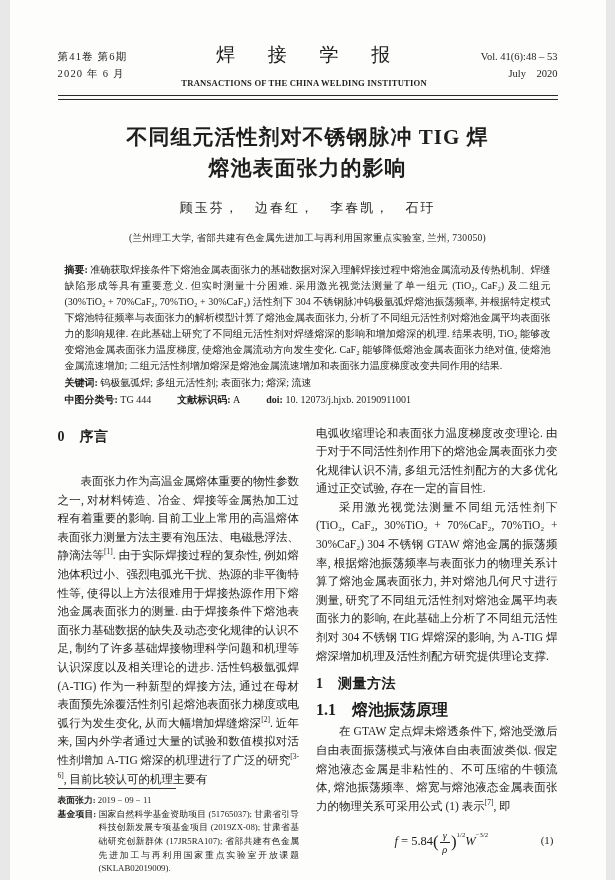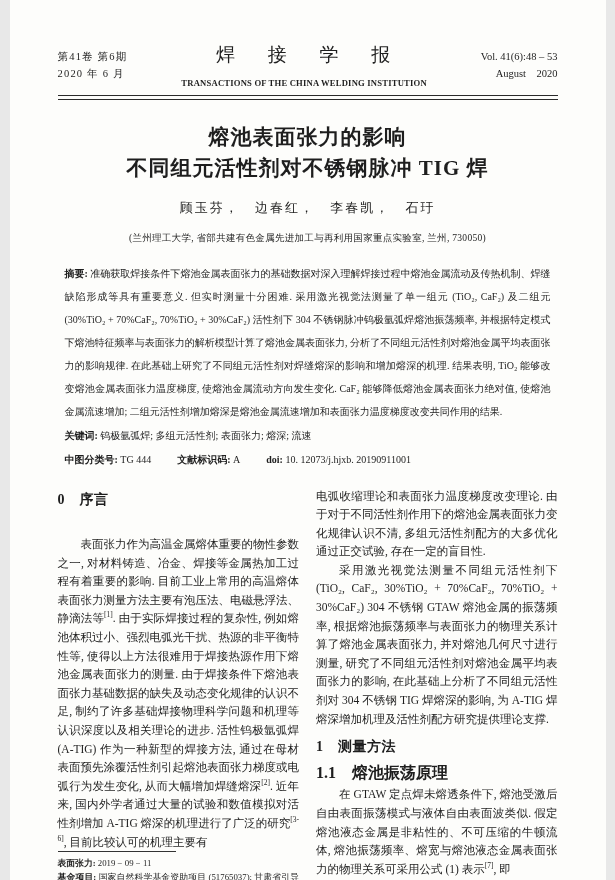--- a/index.html
+++ b/index.html
@@ -18,21 +18,21 @@
   .journal-en { font-size:8.6px; font-weight:bold; margin-top:10px; letter-spacing:0.2px; }
   .jh-right { font-size:10.5px; line-height:17px; text-align:right; white-space:nowrap; }
   .rule-double { margin-top:7px; height:2.5px; border-top:1.3px solid #2a2a2a; border-bottom:1.3px solid #2a2a2a; }
 
   
   .paper-title { margin-top:22px; text-align:center; font-size:21px; font-weight:bold; line-height:31px; letter-spacing:1px; }
   .authors { margin-top:15px; text-align:center; font-size:13px; letter-spacing:2px; word-spacing:10px; }
   .affiliation { margin-top:15px; text-align:center; font-size:9.5px; letter-spacing:0.3px; }
 
   
-  .abstract { margin-top:17px; padding:0 7px; font-size:10px; line-height:23px; text-align:justify; }
+  .abstract { margin-top:17px; padding:0 7px; font-size:10px; line-height:16px; text-align:justify; }
   .abstract .lbl { font-weight:bold; }
   .kw-line { margin-top:1px; }
   .clc-line { margin-top:1px; }
   .clc-line .gap { display:inline-block; width:26px; }
 
   
   .columns { margin-top:16px; display:flex; gap:17px; height:428px; }
   .col { width:251px; font-size:11.5px; line-height:18.6px; text-align:justify; display:flex; flex-direction:column; }
   .col p { margin:0; text-indent:2em; }
   .col p.no-indent { text-indent:0; }
@@ -72,28 +72,28 @@
       <div class="jh-left">
         <div>第41卷 第6期</div>
         <div>2020 年 6 月</div>
       </div>
       <div class="jh-center">
         <div class="journal-cn">焊 接 学 报</div>
         <div class="journal-en">TRANSACTIONS OF THE CHINA WELDING INSTITUTION</div>
       </div>
       <div class="jh-right">
         <div>Vol. 41(6):48 – 53</div>
-        <div>August　2020</div>
+        <div>July　2020</div>
       </div>
     </div>
     <div class="rule-double"></div>
 
     <div class="paper-title">
+      <div>不同组元活性剂对不锈钢脉冲 TIG 焊</div>
       <div>熔池表面张力的影响</div>
-      <div>不同组元活性剂对不锈钢脉冲 TIG 焊</div>
     </div>
     <div class="authors">顾玉芬，  边春红，  李春凯，  石玗</div>
     <div class="affiliation">(兰州理工大学, 省部共建有色金属先进加工与再利用国家重点实验室, 兰州, 730050)</div>
 
     <div class="abstract">
       <div><span class="lbl">摘要:</span><span> 准确获取焊接条件下熔池金属表面张力的基础数据对深入理解焊接过程中熔池金属流动及传热机制、焊缝缺陷形成等具有重要意义. 但实时测量十分困难. 采用激光视觉法测量了单一组元 (TiO₂, CaF₂) 及二组元 (30%TiO₂ + 70%CaF₂, 70%TiO₂ + 30%CaF₂) 活性剂下 304 不锈钢脉冲钨极氩弧焊熔池振荡频率, 并根据特定模式下熔池特征频率与表面张力的解析模型计算了熔池金属表面张力, 分析了不同组元活性剂对熔池金属平均表面张力的影响规律. 在此基础上研究了不同组元活性剂对焊缝熔深的影响和增加熔深的机理. 结果表明, TiO₂ 能够改变熔池金属表面张力温度梯度, 使熔池金属流动方向发生变化. CaF₂ 能够降低熔池金属表面张力绝对值, 使熔池金属流速增加; 二组元活性剂增加熔深是熔池金属流速增加和表面张力温度梯度改变共同作用的结果.</span></div>
       <div class="kw-line"><span class="lbl">关键词:</span><span> 钨极氩弧焊; 多组元活性剂; 表面张力; 熔深; 流速</span></div>
       <div class="clc-line"><span class="lbl">中图分类号:</span><span> TG 444</span><span class="gap"></span><span class="lbl">文献标识码:</span><span> A</span><span class="gap"></span><span class="lbl">doi:</span><span> 10. 12073/j.hjxb. 20190911001</span></div>
     </div>
 

